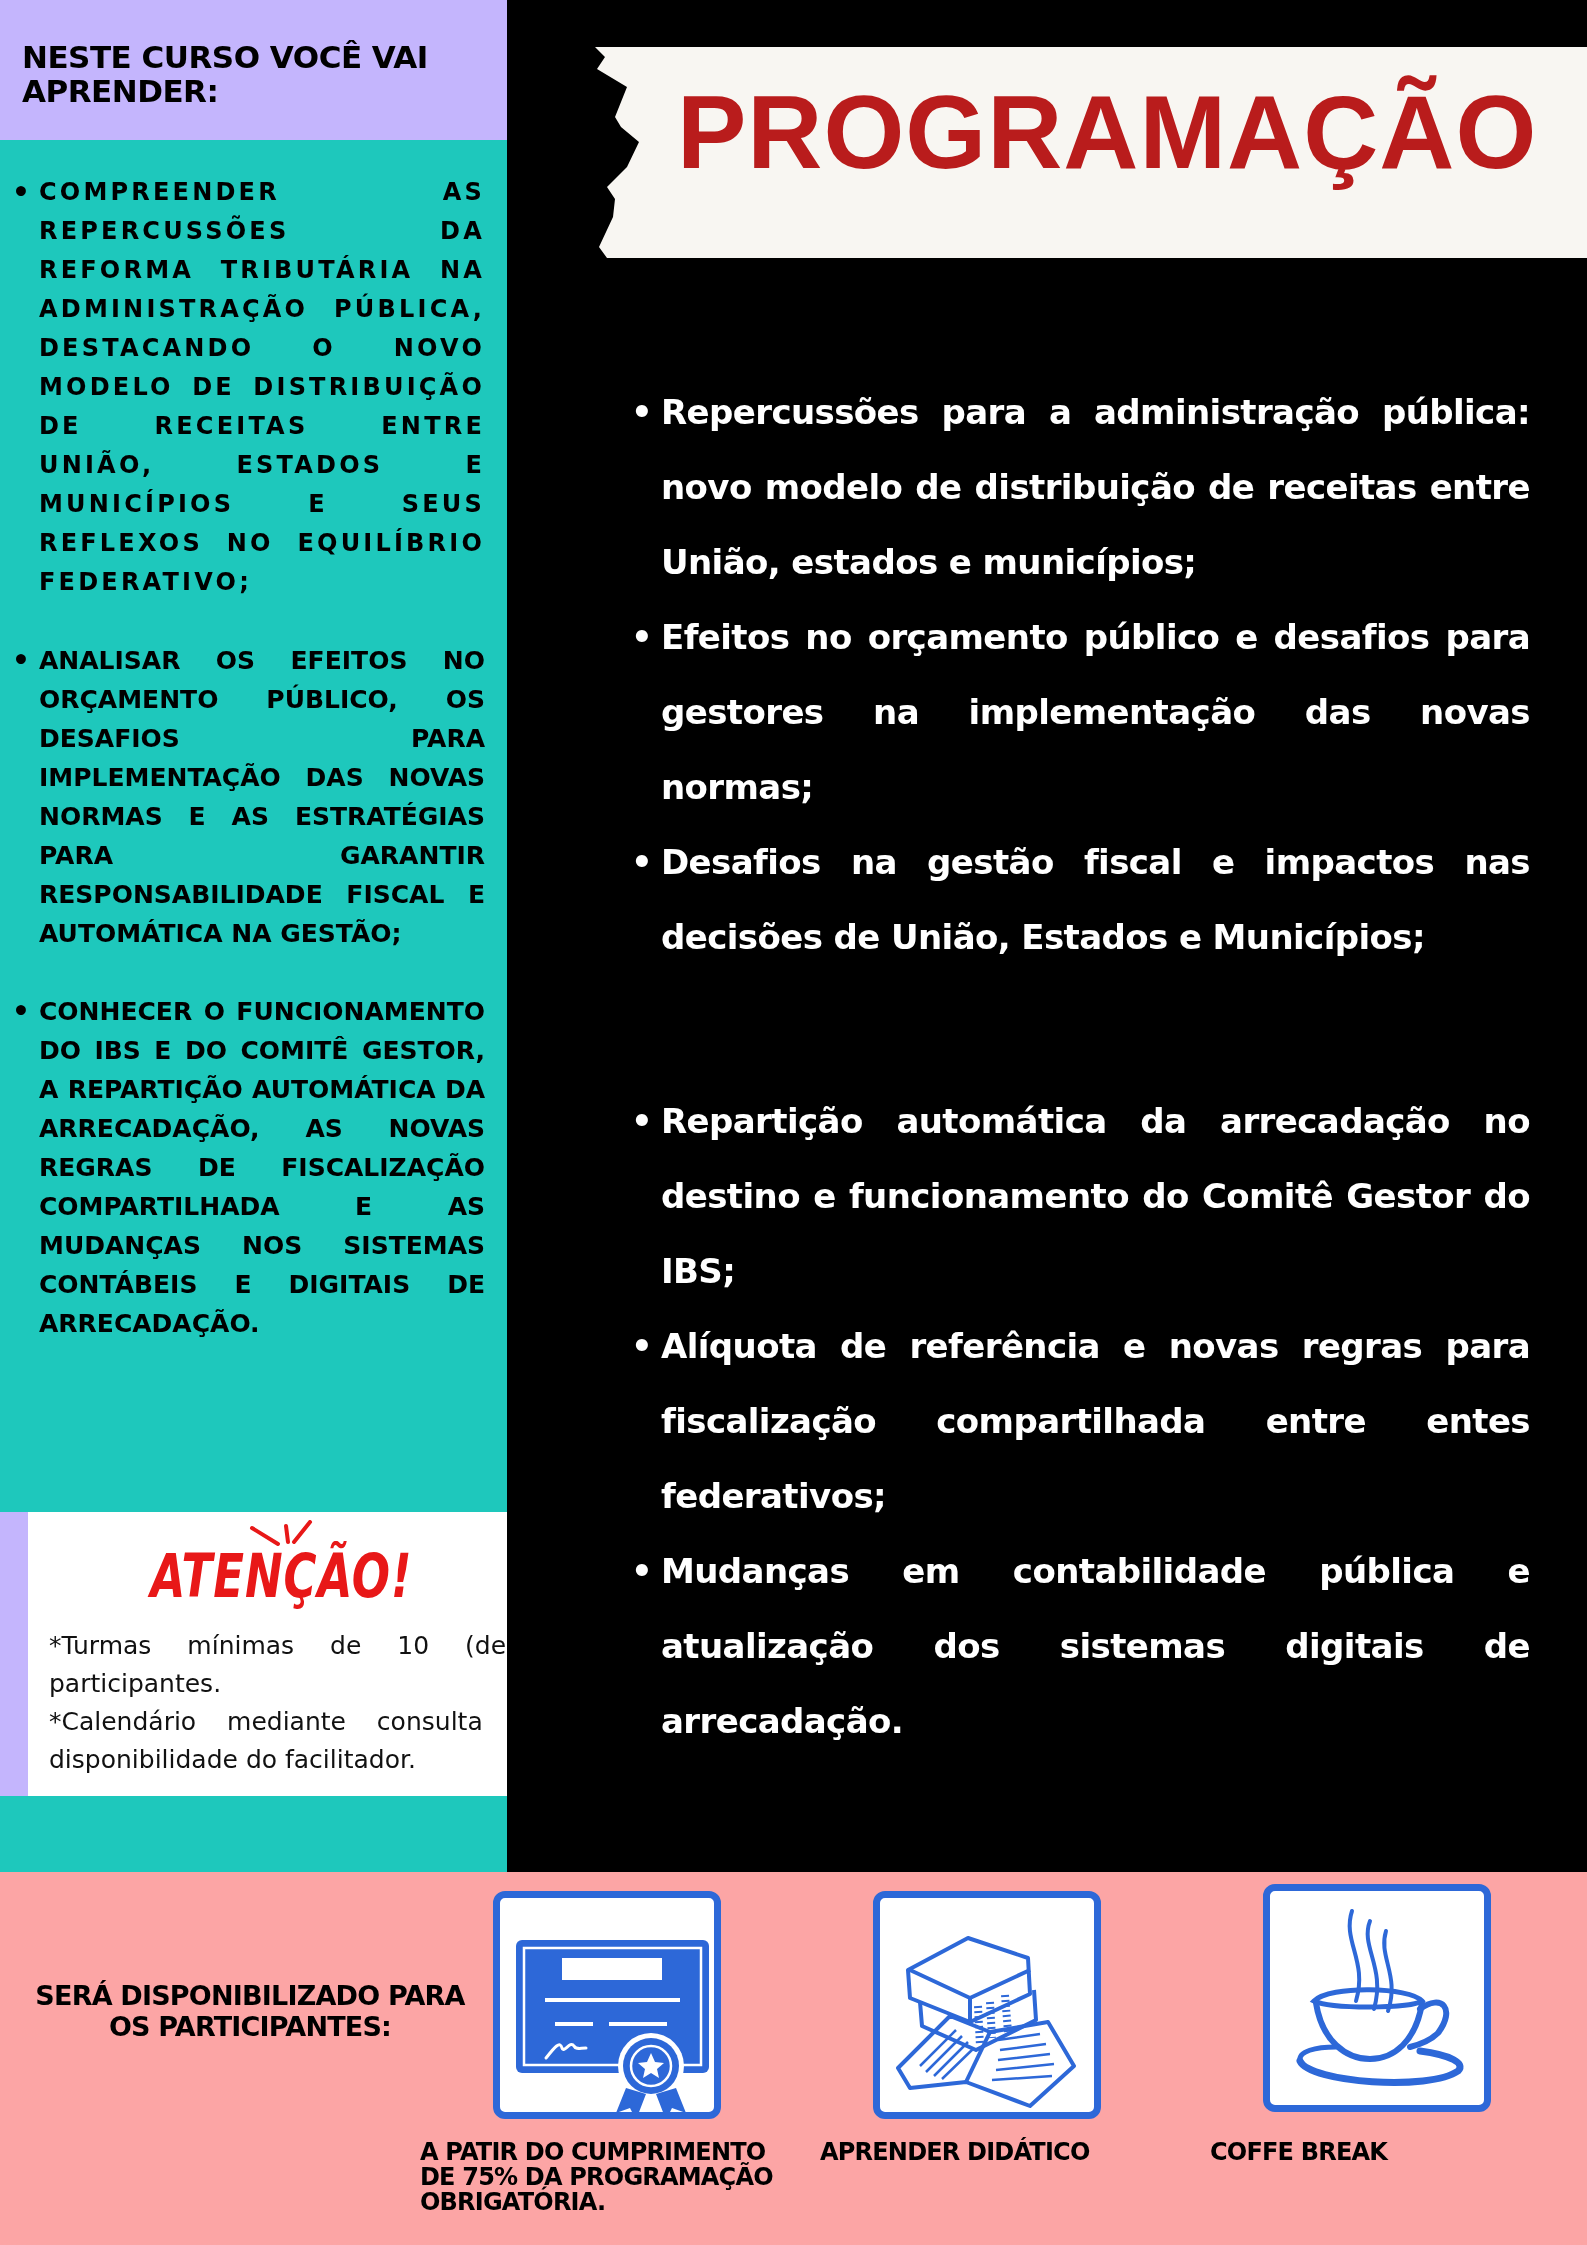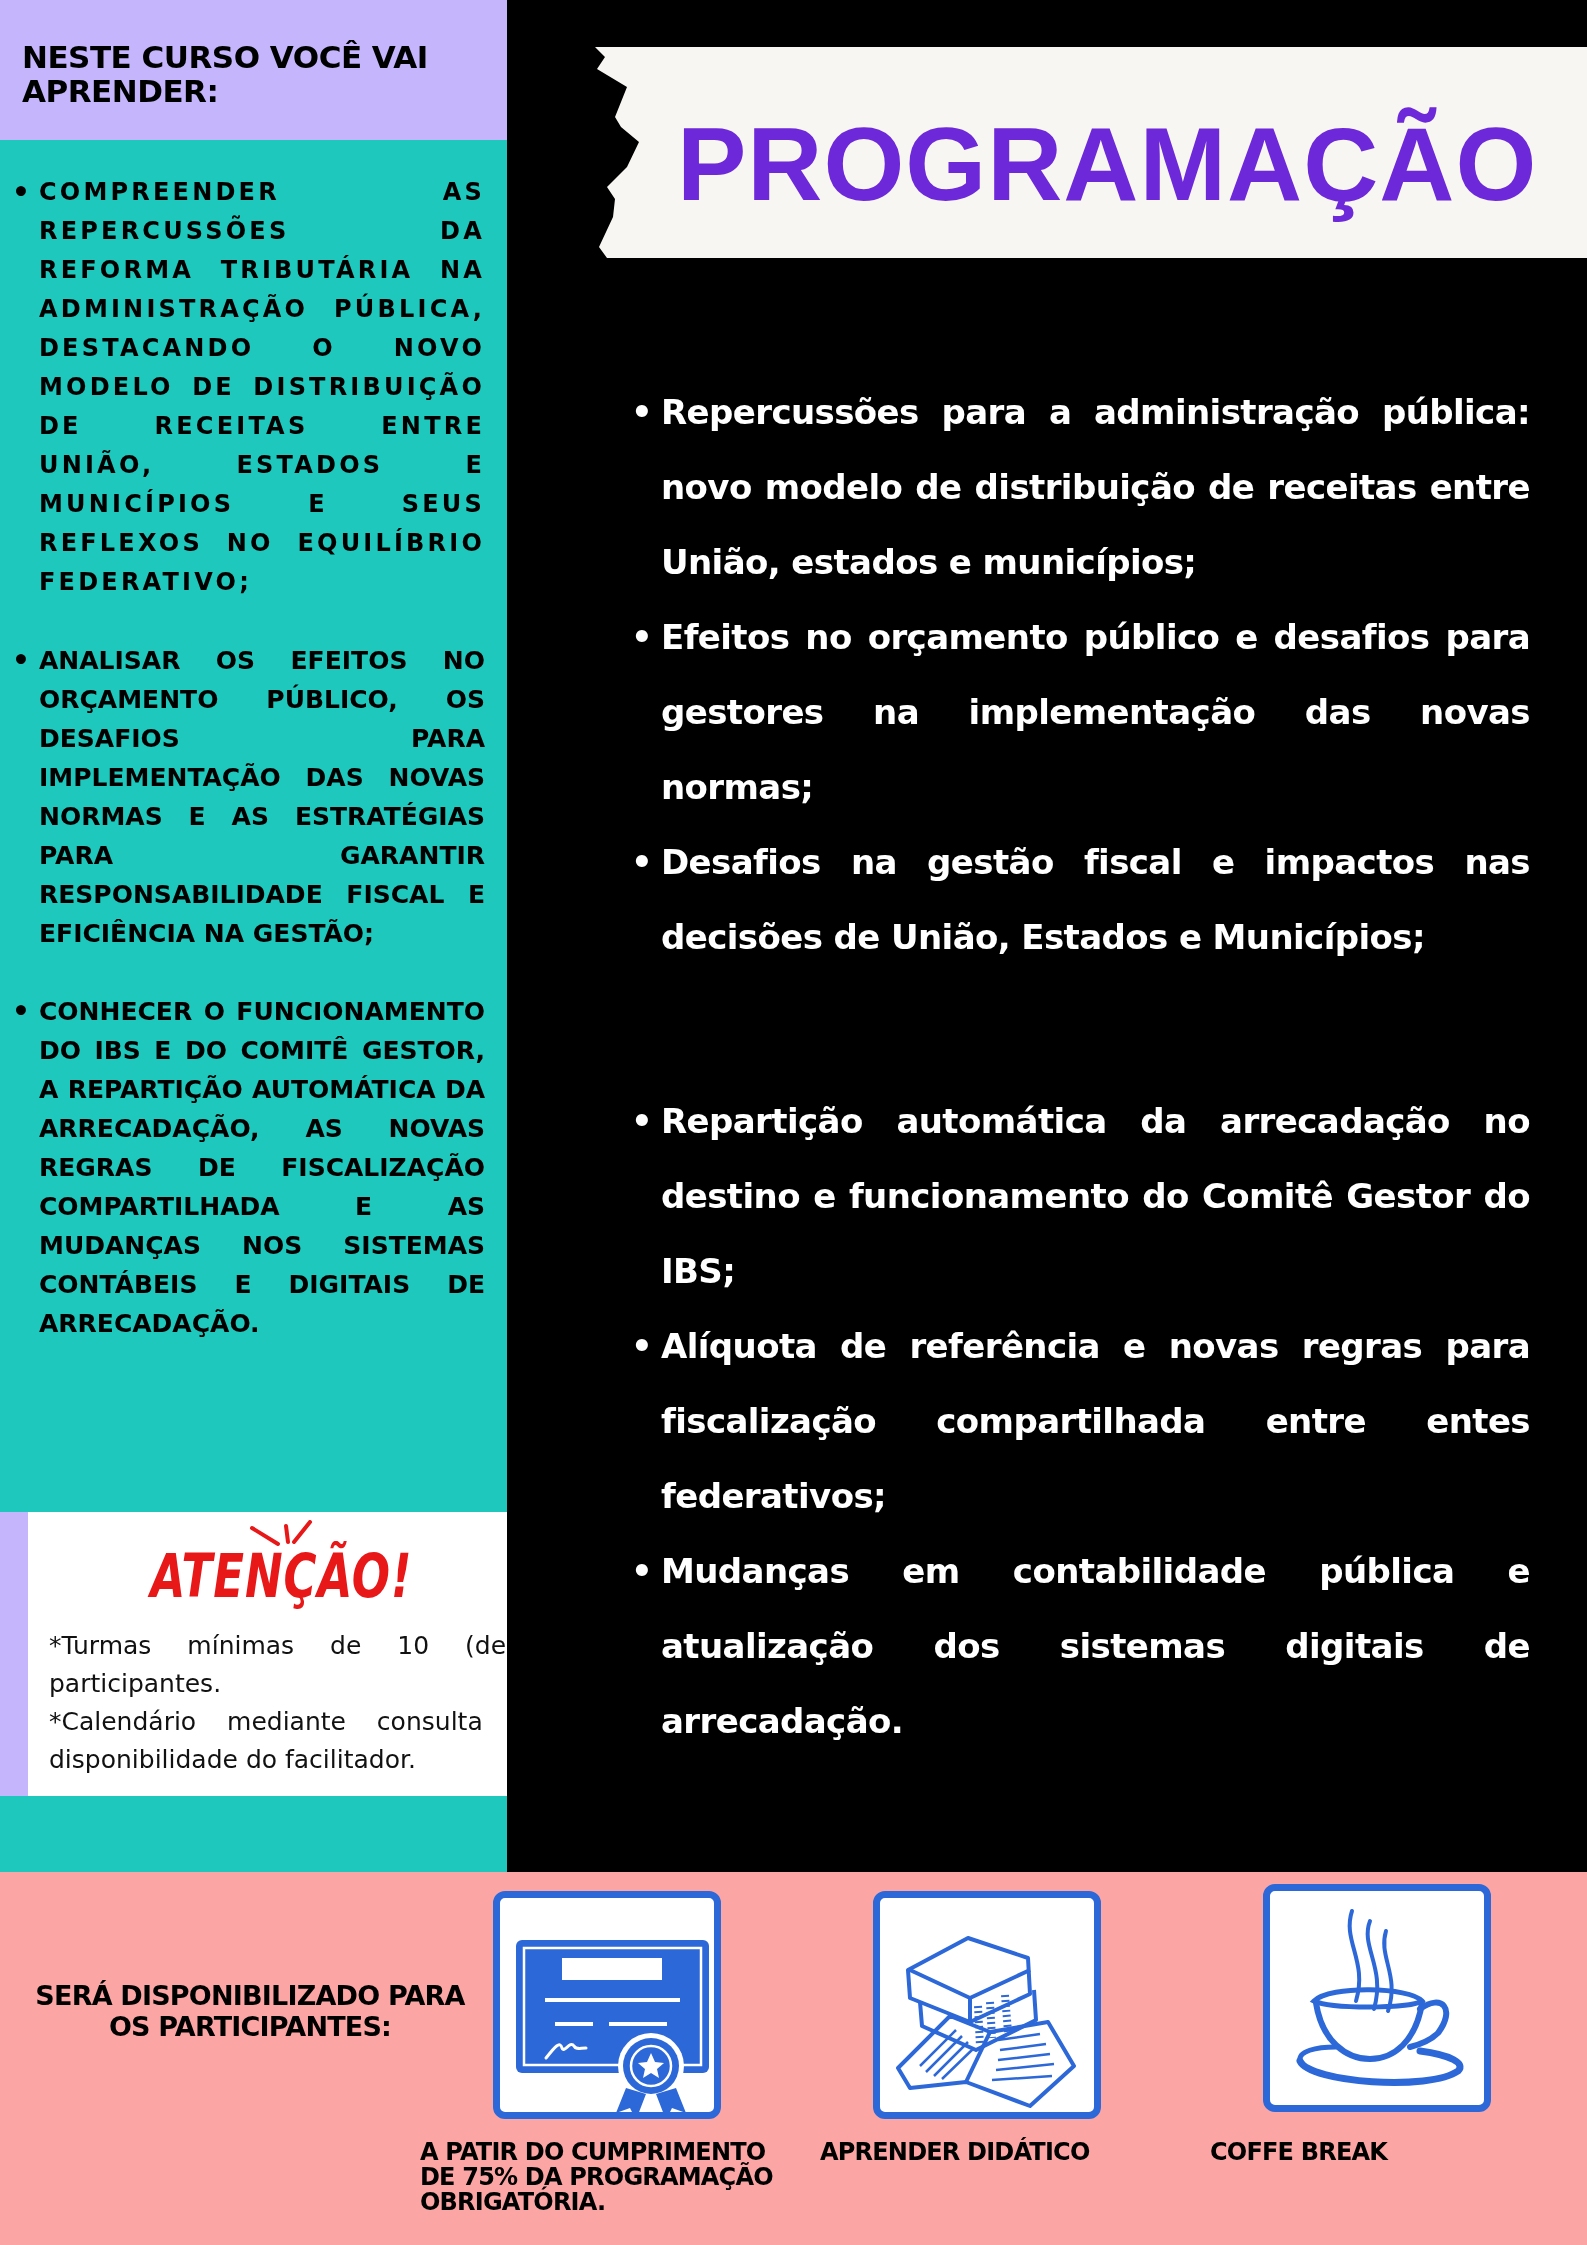--- a/index.html
+++ b/index.html
@@ -19,21 +19,21 @@
   .attention { position: absolute; left: 0; top: 8px; width: 507px; text-align: center; }
   .attention-word { font-family: "DejaVu Sans Condensed", "DejaVu Sans", sans-serif; font-weight: bold; font-size: 50px; color: #E81818; letter-spacing: 1px; font-style: italic; display: inline-block; transform: scaleY(1.2); margin-top: 28px; }
   .attention-rays { position: absolute; left: 214px; top: 8px; width: 80px; height: 30px; }
   .notice-text { position: absolute; left: 21px; top: 115px; width: 480px; font-size: 25px; line-height: 38px; text-align: justify; color: #111; }
   .notice-text p { margin: 0; }
   .teal-bottom { position: absolute; left: 0; top: 1796px; width: 507px; height: 76px; background: #1EC8BC; }
 
   .right { position: absolute; left: 507px; top: 0; width: 1080px; height: 1872px; background: #000; }
   .banner { position: absolute; left: 70px; top: 47px; width: 1010px; height: 211px; background: #F8F6F2; }
   .banner-notch { position: absolute; left: 0; top: 0; width: 80px; height: 211px; }
-  .banner-title { position: absolute; left: 100px; top: 47px; font-family: "Liberation Sans", sans-serif; font-weight: bold; font-size: 104px; line-height: 140px; letter-spacing: 1px; color: #6d28d9; }
+  .banner-title { position: absolute; left: 100px; top: 15px; font-family: "Liberation Sans", sans-serif; font-weight: bold; font-size: 104px; line-height: 140px; letter-spacing: 1px; color: #b91c1c; }
 
   .prog-list { position: absolute; left: 0; top: 375px; width: 1080px; list-style: none; }
   .prog-item { position: relative; padding-left: 154px; padding-right: 57px; color: #fff; font-weight: bold; font-size: 34px; line-height: 75px; text-align: justify; text-align-last: left; letter-spacing: -0.6px; }
   .prog-item .dot { position: absolute; left: 124px; top: 0; font-size: 34px; }
   .prog-item.gap-after { margin-bottom: 109px; }
 
   .bottom { position: absolute; left: 0; top: 1872px; width: 1587px; height: 373px; background: #fca5a5; }
   .provided-label { position: absolute; left: 30px; top: 108px; width: 440px; text-align: center; font-weight: bold; font-size: 27px; line-height: 31px; letter-spacing: -0.8px; }
   .benefit-box { position: absolute; width: 228px; height: 228px; border: 7px solid #2D68D8; border-radius: 12px; background: #fff; }
   .benefit-box svg { position: absolute; left: 0; top: 0; width: 214px; height: 214px; }
@@ -46,21 +46,21 @@
   <h2 class="left-head">NESTE CURSO VOCÊ VAI APRENDER:</h2>
 
   <div class="teal-main">
     <ul class="learn-list">
       <li class="learn-item spaced">
         <span class="dot">•</span>
         <span class="txt">COMPREENDER AS REPERCUSSÕES DA REFORMA TRIBUTÁRIA NA ADMINISTRAÇÃO PÚBLICA, DESTACANDO O NOVO MODELO DE DISTRIBUIÇÃO DE RECEITAS ENTRE UNIÃO, ESTADOS E MUNICÍPIOS E SEUS REFLEXOS NO EQUILÍBRIO FEDERATIVO;</span>
       </li>
       <li class="learn-item">
         <span class="dot">•</span>
-        <span class="txt">ANALISAR OS EFEITOS NO ORÇAMENTO PÚBLICO, OS DESAFIOS PARA IMPLEMENTAÇÃO DAS NOVAS NORMAS E AS ESTRATÉGIAS PARA GARANTIR RESPONSABILIDADE FISCAL E EFICIÊNCIA NA GESTÃO;</span>
+        <span class="txt">ANALISAR OS EFEITOS NO ORÇAMENTO PÚBLICO, OS DESAFIOS PARA IMPLEMENTAÇÃO DAS NOVAS NORMAS E AS ESTRATÉGIAS PARA GARANTIR RESPONSABILIDADE FISCAL E AUTOMÁTICA NA GESTÃO;</span>
       </li>
       <li class="learn-item">
         <span class="dot">•</span>
         <span class="txt">CONHECER O FUNCIONAMENTO DO IBS E DO COMITÊ GESTOR, A REPARTIÇÃO AUTOMÁTICA DA ARRECADAÇÃO, AS NOVAS REGRAS DE FISCALIZAÇÃO COMPARTILHADA E AS MUDANÇAS NOS SISTEMAS CONTÁBEIS E DIGITAIS DE ARRECADAÇÃO.</span>
       </li>
     </ul>
   </div>
 
   <div class="notice">
     <svg class="attention-rays" viewBox="0 0 80 30">

